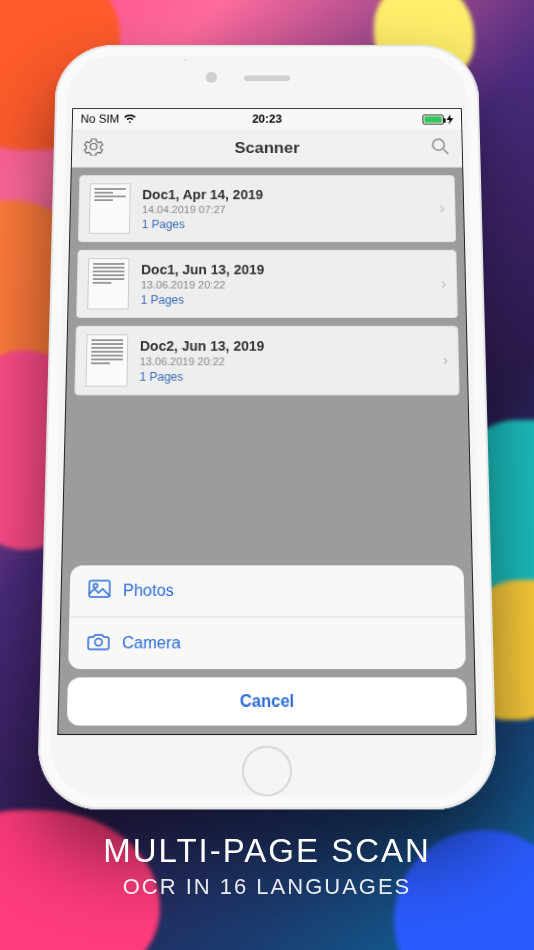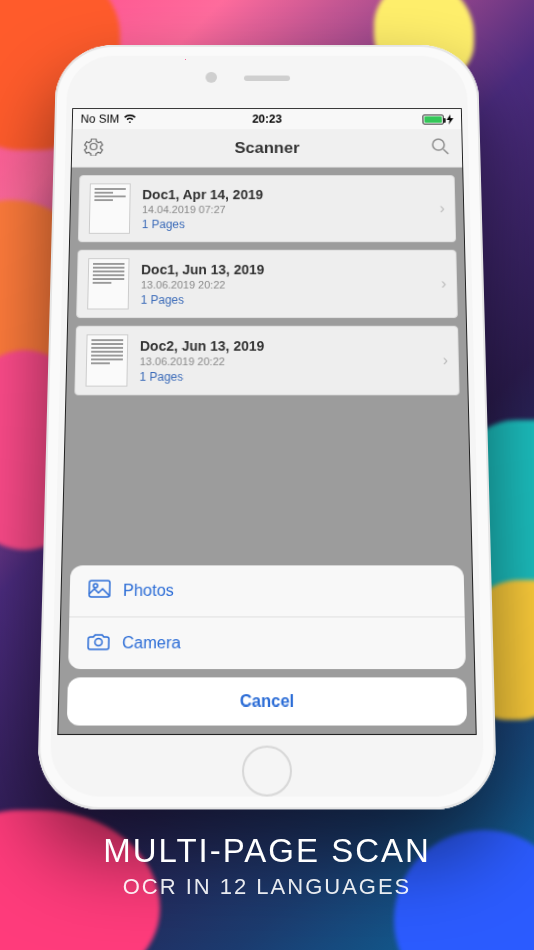--- a/index.html
+++ b/index.html
@@ -300,14 +300,14 @@
       <div class="sheet-cancel">
         <span>Cancel</span>
       </div>
     </div>
 
   </div>
 </div>
 
 <div class="marketing">
   <h1>MULTI-PAGE SCAN</h1>
-  <h2>OCR IN 12 LANGUAGES</h2>
+  <h2>OCR IN 16 LANGUAGES</h2>
 </div>
 
 </body></html>

